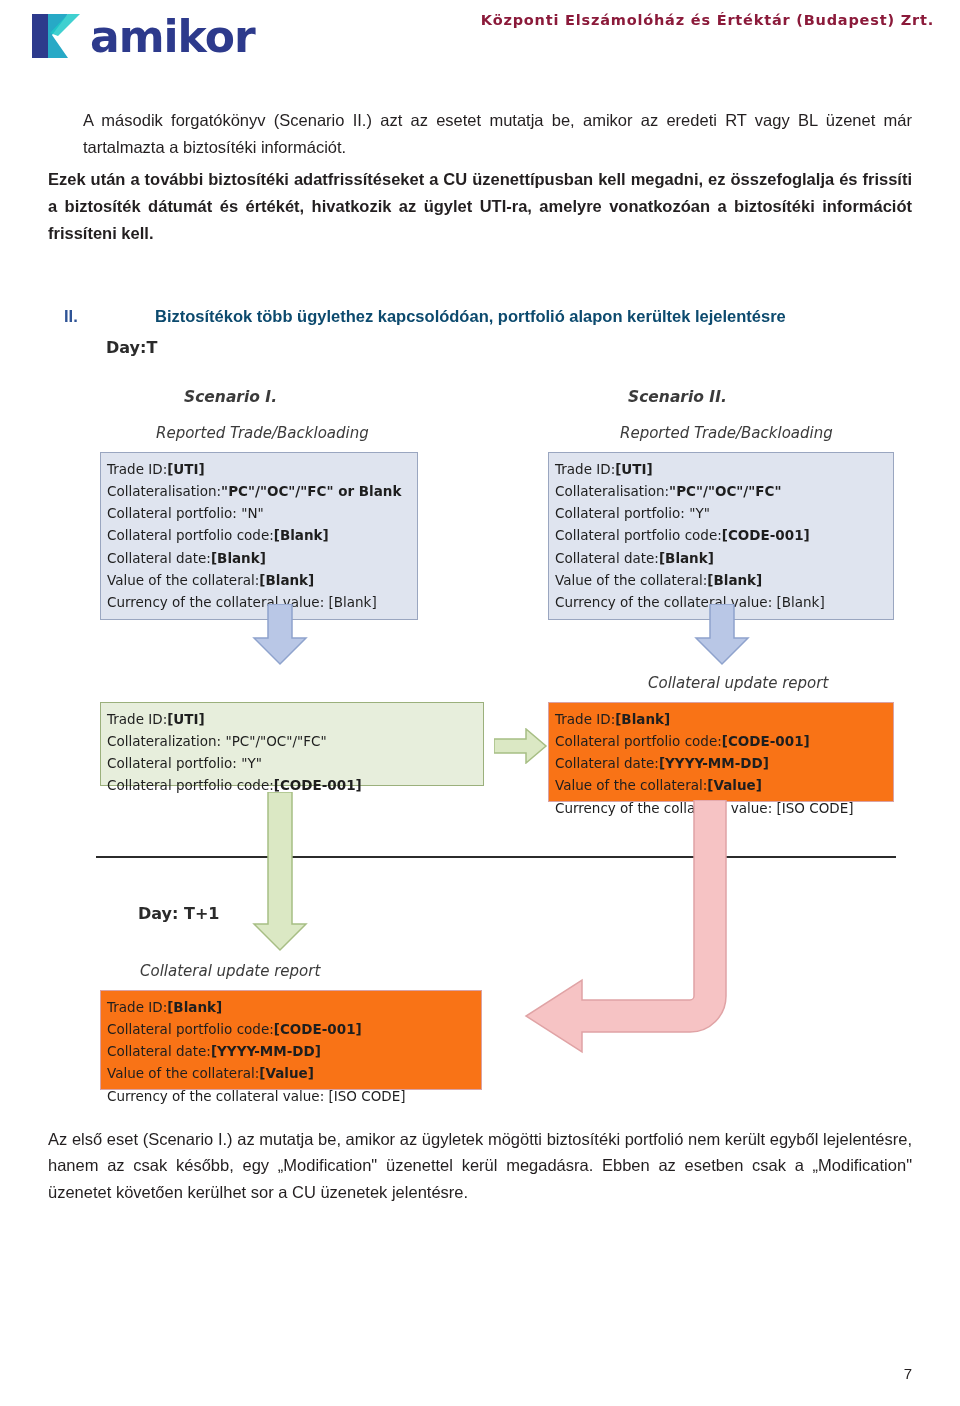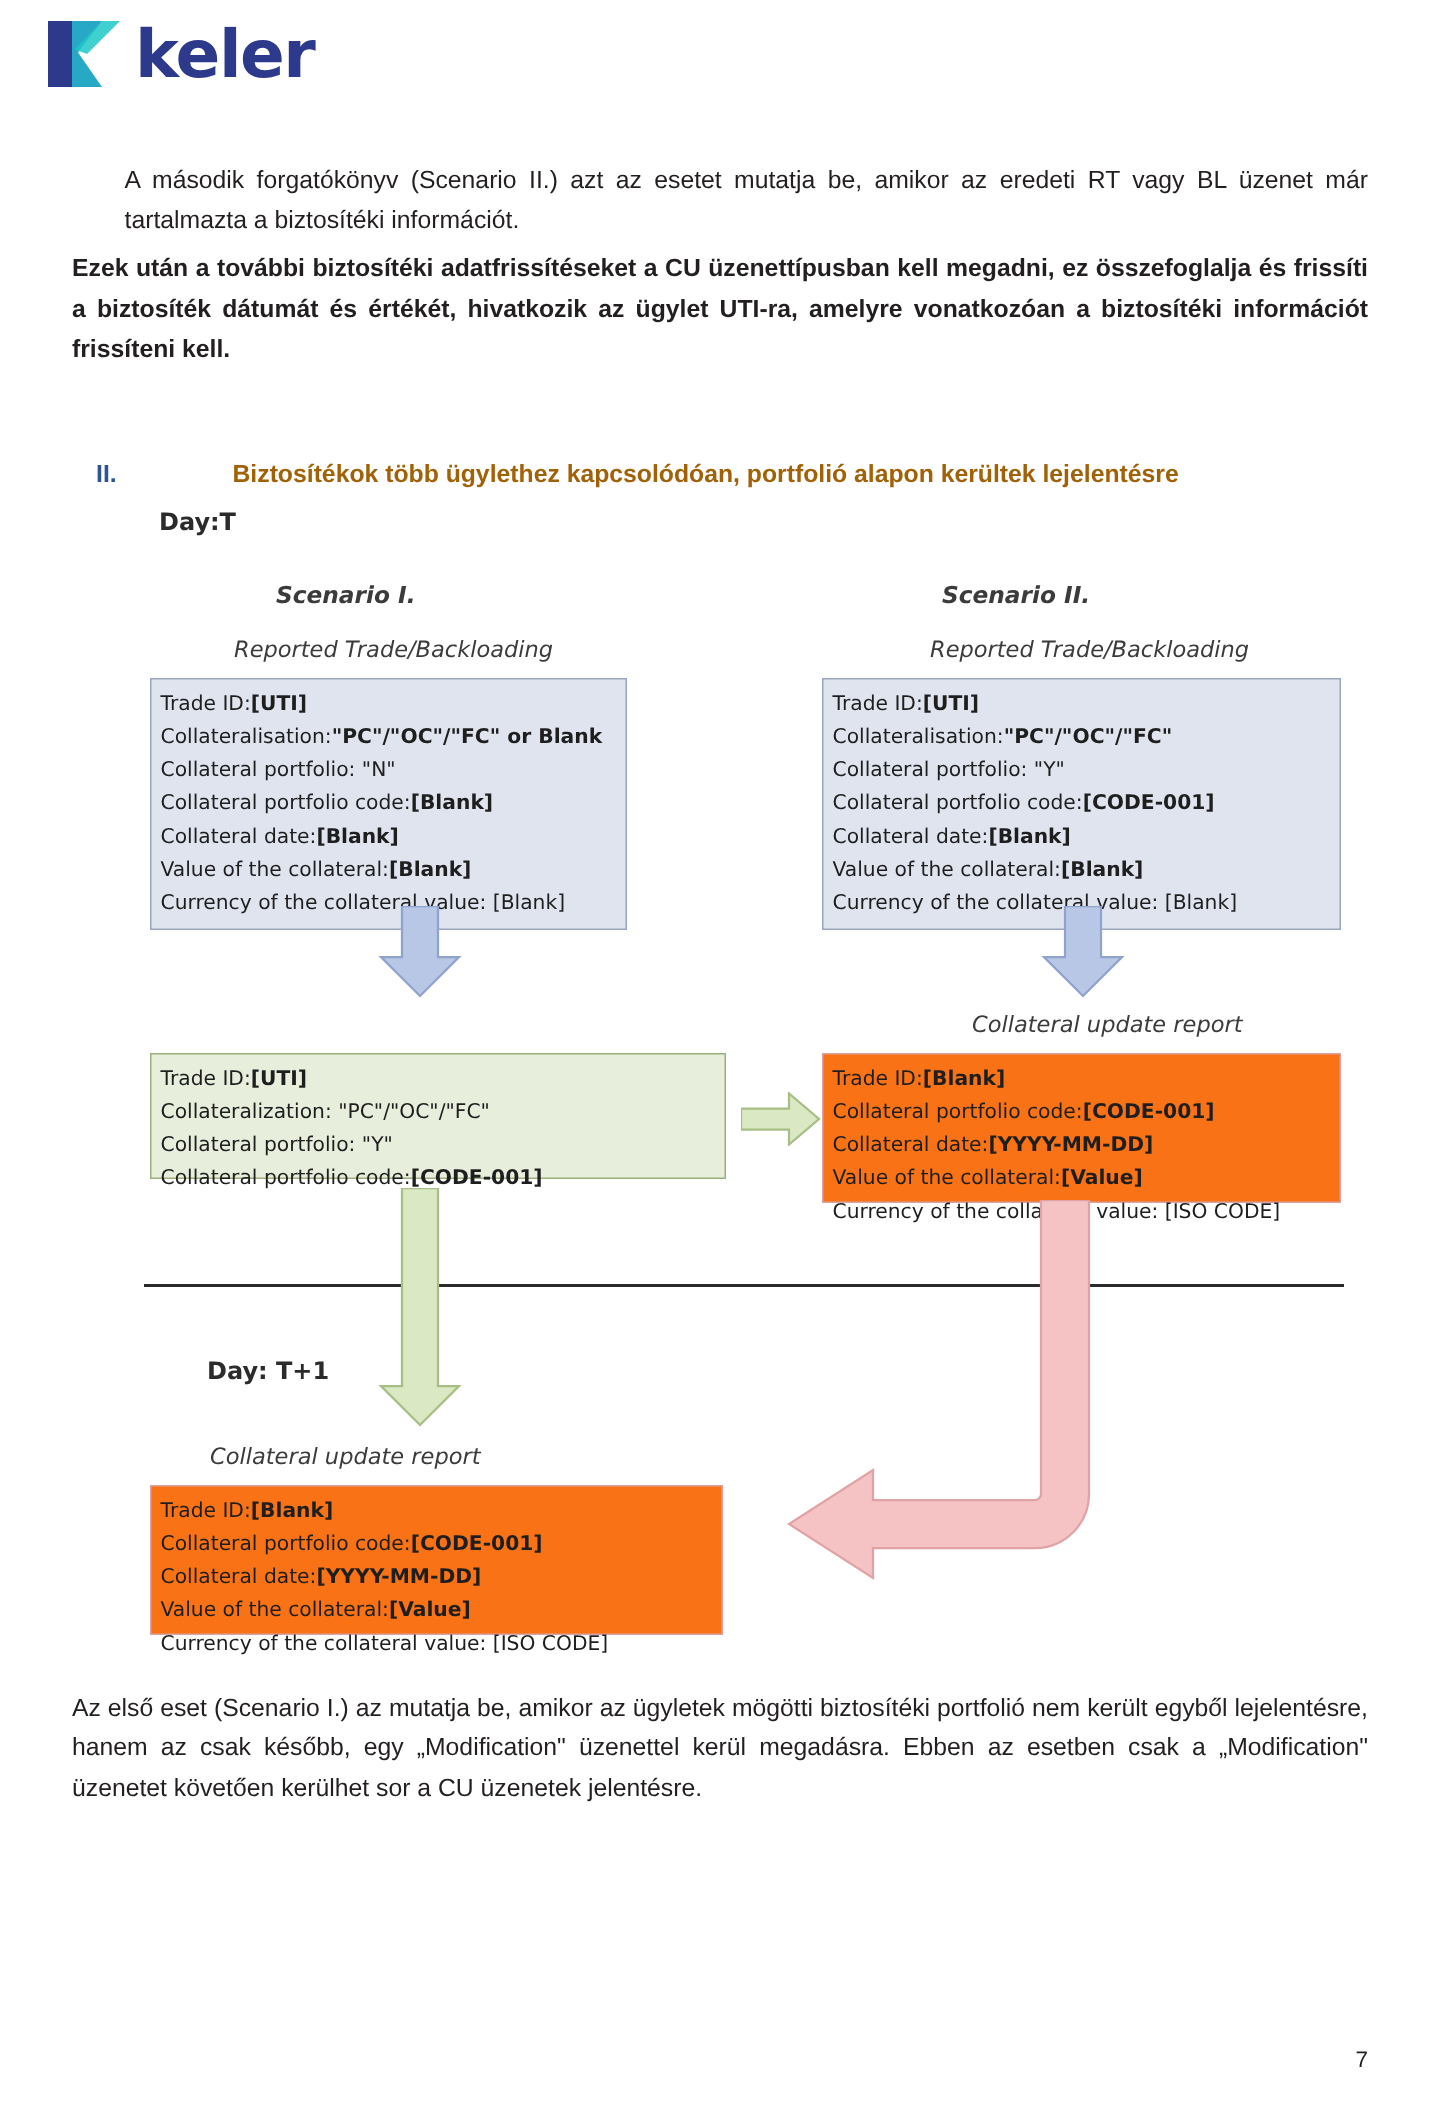--- a/index.html
+++ b/index.html
@@ -77,21 +77,21 @@
     gap: 45px;
   }
   .section-num {
     color: #2f5496;
     font-weight: 700;
     font-size: 16.5px;
     width: 46px;
     flex: none;
   }
   .section-title {
-    color: #a16207;
+    color: #0c4a6e;
     font-weight: 700;
     font-size: 16.5px;
     text-align: right;
   }
 
   
   .diagram {
     position: relative;
     width: 864px;
     height: 800px;
@@ -163,22 +163,23 @@
 
 <div class="page-header">
   <div class="logo-wrap">
     <span class="logo-mark">
       <svg width="56" height="56" viewBox="0 0 56 56" aria-hidden="true">
         <path d="M4 6 L20 6 L20 50 L4 50 Z" fill="#2d3a8c"></path>
         <path d="M20 6 L40 6 L24 27 L40 50 L20 50 Z" fill="#27a9c6"></path>
         <path d="M22 25 L40 6 L52 6 L30 28 Z" fill="#1ec8c8" opacity="0.85"></path>
       </svg>
     </span>
-    <span class="logo-text">keler</span>
+    <span class="logo-text">amikor</span>
   </div>
+  <div class="header-right">Központi Elszámolóház és Értéktár (Budapest) Zrt.</div>
 </div>
 
 <div class="content">
 
   <p class="para first">A második forgatókönyv (Scenario II.) azt az esetet mutatja be, amikor az eredeti RT vagy BL üzenet már tartalmazta a biztosítéki információt.</p>
   <p class="para b">Ezek után a további biztosítéki adatfrissítéseket a CU üzenettípusban kell megadni, ez összefoglalja és frissíti a biztosíték dátumát és értékét, hivatkozik az ügylet UTI-ra, amelyre vonatkozóan a biztosítéki információt frissíteni kell.</p>
 
   <div class="section-head">
     <span class="section-num">II.</span>
     <span class="section-title">Biztosítékok több ügylethez kapcsolódóan, portfolió alapon kerültek lejelentésre</span>

